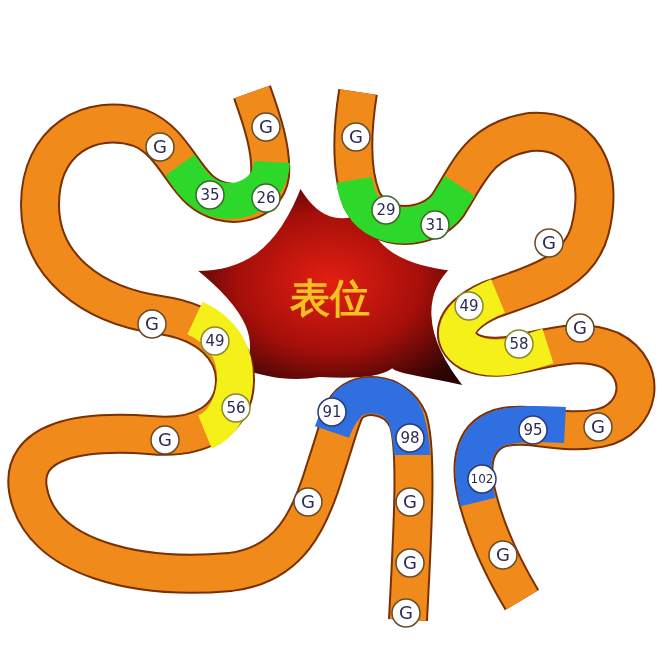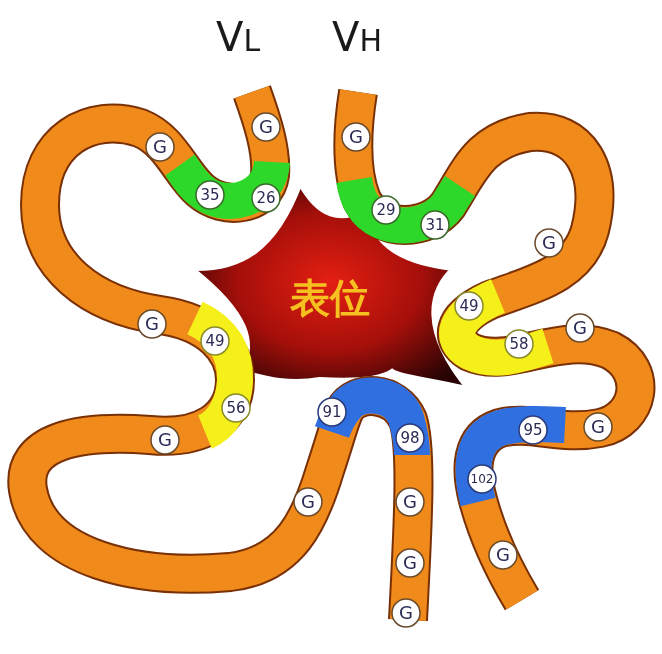--- a/index.html
+++ b/index.html
@@ -7,22 +7,20 @@
   #stage { position: absolute; left: 0; top: 0; width: 662px; height: 654px; }
   .chain-label { position: absolute; font-family: "DejaVu Sans", sans-serif; color: #1a1a1a; font-size: 40px; font-weight: normal; letter-spacing: 0; }
   .chain-label .sub { font-size: 30px; }
   svg text { font-family: "DejaVu Sans", sans-serif; }
 </style>
 </head>
 <body>
 
 <div id="stage">
 
-  <div class="chain-label" style="left:216px; top:14px;"><span>V</span><span class="sub">L</span></div>
-  <div class="chain-label" style="left:332px; top:14px;"><span>V</span><span class="sub">H</span></div>
 
   <svg width="662" height="654" viewBox="0 0 662 654" style="position:absolute;left:0;top:0;">
     <defs>
       <radialGradient id="starGrad" cx="50%" cy="48%" r="60%">
         <stop offset="0%" stop-color="#e41f12"></stop>
         <stop offset="55%" stop-color="#a50f0a"></stop>
         <stop offset="100%" stop-color="#2a0404"></stop>
       </radialGradient>
       <filter id="glow" x="-20%" y="-20%" width="140%" height="140%">
         <feMorphology operator="dilate" radius="6" in="SourceAlpha" result="d"></feMorphology>

